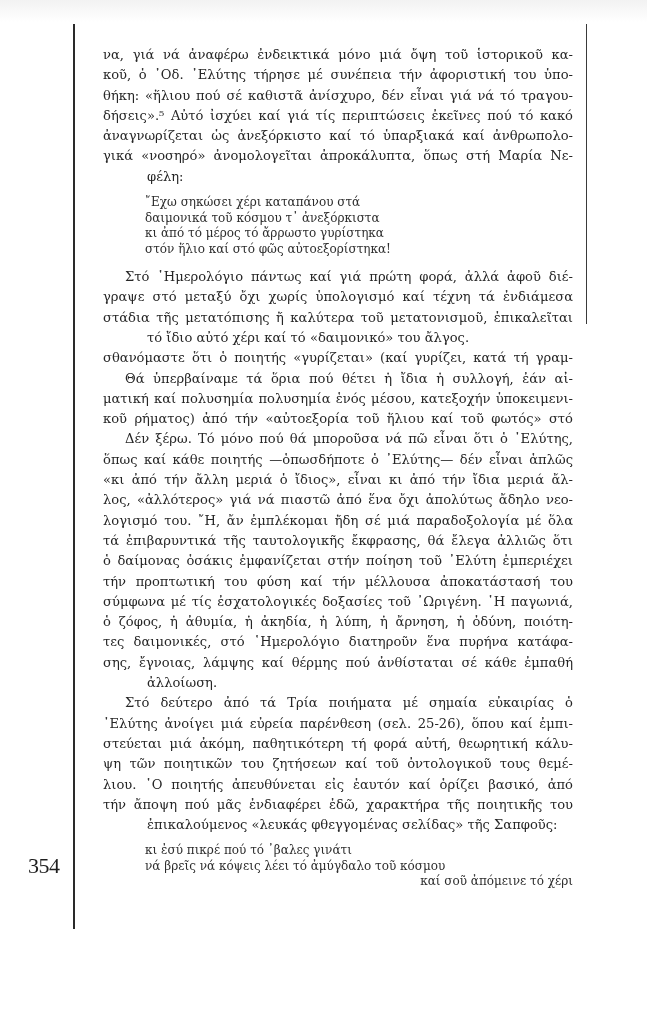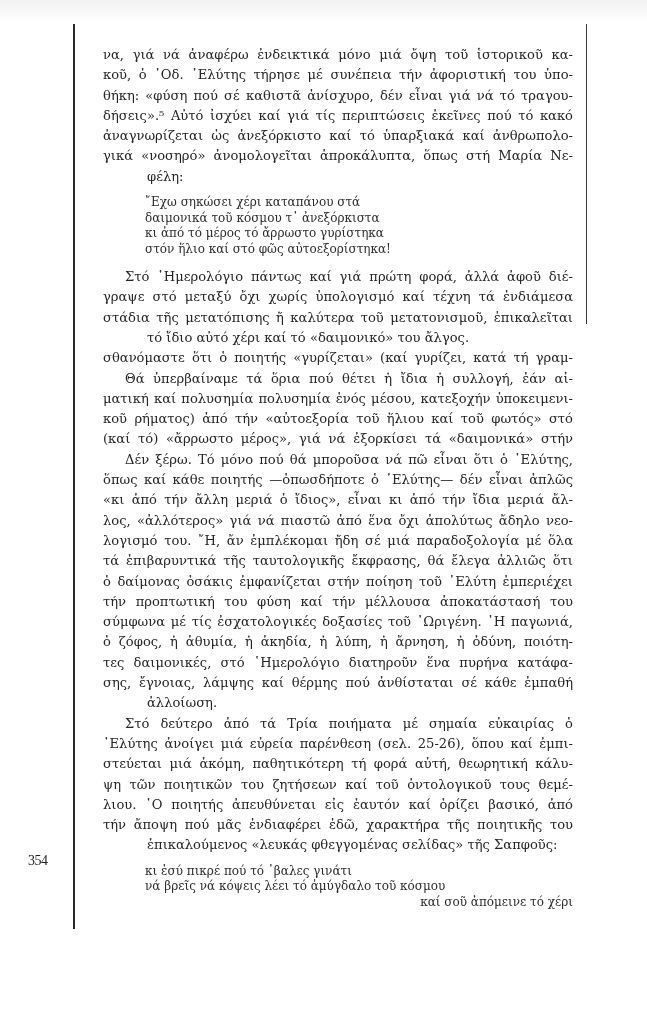--- a/index.html
+++ b/index.html
@@ -19,21 +19,21 @@
     position: absolute; left: 73px; top: 24px; width: 2px; height: 905px;
     background: #2a2a2a;
   }
   .rule-right {
     position: absolute; left: 586px; top: 24px; width: 1px; height: 300px;
     background: #3a3a3a;
   }
   .page-number {
     position: absolute; left: 28px; top: 853px;
     font-family: "Liberation Serif", serif;
-    font-size: 14px; letter-spacing: -0.5px;
+    font-size: 22px; letter-spacing: -0.5px;
     color: #1e1e1e;
   }
   .text-block {
     position: absolute; left: 103px; top: 45px; width: 470px;
   }
   .line {
     font-size: 13.1px;
     line-height: 20.3px;
     white-space: nowrap;
     text-align: justify;
@@ -59,21 +59,21 @@
 <div class="top-shadow"></div>
 <div class="rule-left"></div>
 <div class="rule-right"></div>
 <div class="page-number">354</div>
 
 <div class="text-block">
 
   <div>
     <div class="line">να, γιά νά ἀναφέρω ἐνδεικτικά μόνο μιά ὄψη τοῦ ἱστορικοῦ κα-</div>
     <div class="line">κοῦ, ὁ ᾿Οδ. ᾿Ελύτης τήρησε μέ συνέπεια τήν ἀφοριστική του ὑπο-</div>
-    <div class="line">θήκη: «φύση πού σέ καθιστᾶ ἀνίσχυρο, δέν εἶναι γιά νά τό τραγου-</div>
+    <div class="line">θήκη: «ἥλιου πού σέ καθιστᾶ ἀνίσχυρο, δέν εἶναι γιά νά τό τραγου-</div>
     <div class="line">δήσεις».⁵ Αὐτό ἰσχύει καί γιά τίς περιπτώσεις ἐκεῖνες πού τό κακό</div>
     <div class="line">ἀναγνωρίζεται ὡς ἀνεξόρκιστο καί τό ὑπαρξιακά καί ἀνθρωπολο-</div>
     <div class="line">γικά «νοσηρό» ἀνομολογεῖται ἀπροκάλυπτα, ὅπως στή Μαρία Νε-</div>
     <div class="line last">φέλη:</div>
   </div>
 
   <div class="gap-s"></div>
   <div>
     <div class="verse">῎Εχω σηκώσει χέρι καταπάνου στά</div>
     <div class="verse">δαιμονικά τοῦ κόσμου τ᾿ ἀνεξόρκιστα</div>
@@ -87,21 +87,20 @@
     <div class="line">γραψε στό μεταξύ ὄχι χωρίς ὑπολογισμό καί τέχνη τά ἐνδιάμεσα</div>
     <div class="line">στάδια τῆς μετατόπισης ἤ καλύτερα τοῦ μετατονισμοῦ, ἐπικαλεῖται</div>
     <div class="line last">τό ἴδιο αὐτό χέρι καί τό «δαιμονικό» του ἄλγος.</div>
   </div>
 
   <div>
     <div class="line">σθανόμαστε ὅτι ὁ ποιητής «γυρίζεται» (καί γυρίζει, κατά τή γραμ-</div>
     <div class="line indent">Θά ὑπερβαίναμε τά ὅρια πού θέτει ἡ ἴδια ἡ συλλογή, ἐάν αἰ-</div>
     <div class="line">ματική καί πολυσημία πολυσημία ἑνός μέσου, κατεξοχήν ὑποκειμενι-</div>
     <div class="line">κοῦ ρήματος) ἀπό τήν «αὐτοεξορία τοῦ ἥλιου καί τοῦ φωτός» στό</div>
-    <div class="line">(καί τό) «ἄρρωστο μέρος», γιά νά ἐξορκίσει τά «δαιμονικά» στήν</div>
   </div>
 
   <div>
     <div class="line indent">Δέν ξέρω. Τό μόνο πού θά μποροῦσα νά πῶ εἶναι ὅτι ὁ ᾿Ελύτης,</div>
     <div class="line">ὅπως καί κάθε ποιητής —ὁπωσδήποτε ὁ ᾿Ελύτης— δέν εἶναι ἁπλῶς</div>
     <div class="line">«κι ἀπό τήν ἄλλη μεριά ὁ ἴδιος», εἶναι κι ἀπό τήν ἴδια μεριά ἄλ-</div>
     <div class="line">λος, «ἀλλότερος» γιά νά πιαστῶ ἀπό ἕνα ὄχι ἀπολύτως ἄδηλο νεο-</div>
     <div class="line">λογισμό του. ῎Η, ἄν ἐμπλέκομαι ἤδη σέ μιά παραδοξολογία μέ ὅλα</div>
     <div class="line">τά ἐπιβαρυντικά τῆς ταυτολογικῆς ἔκφρασης, θά ἔλεγα ἀλλιῶς ὅτι</div>
     <div class="line">ὁ δαίμονας ὁσάκις ἐμφανίζεται στήν ποίηση τοῦ ᾿Ελύτη ἐμπεριέχει</div>

